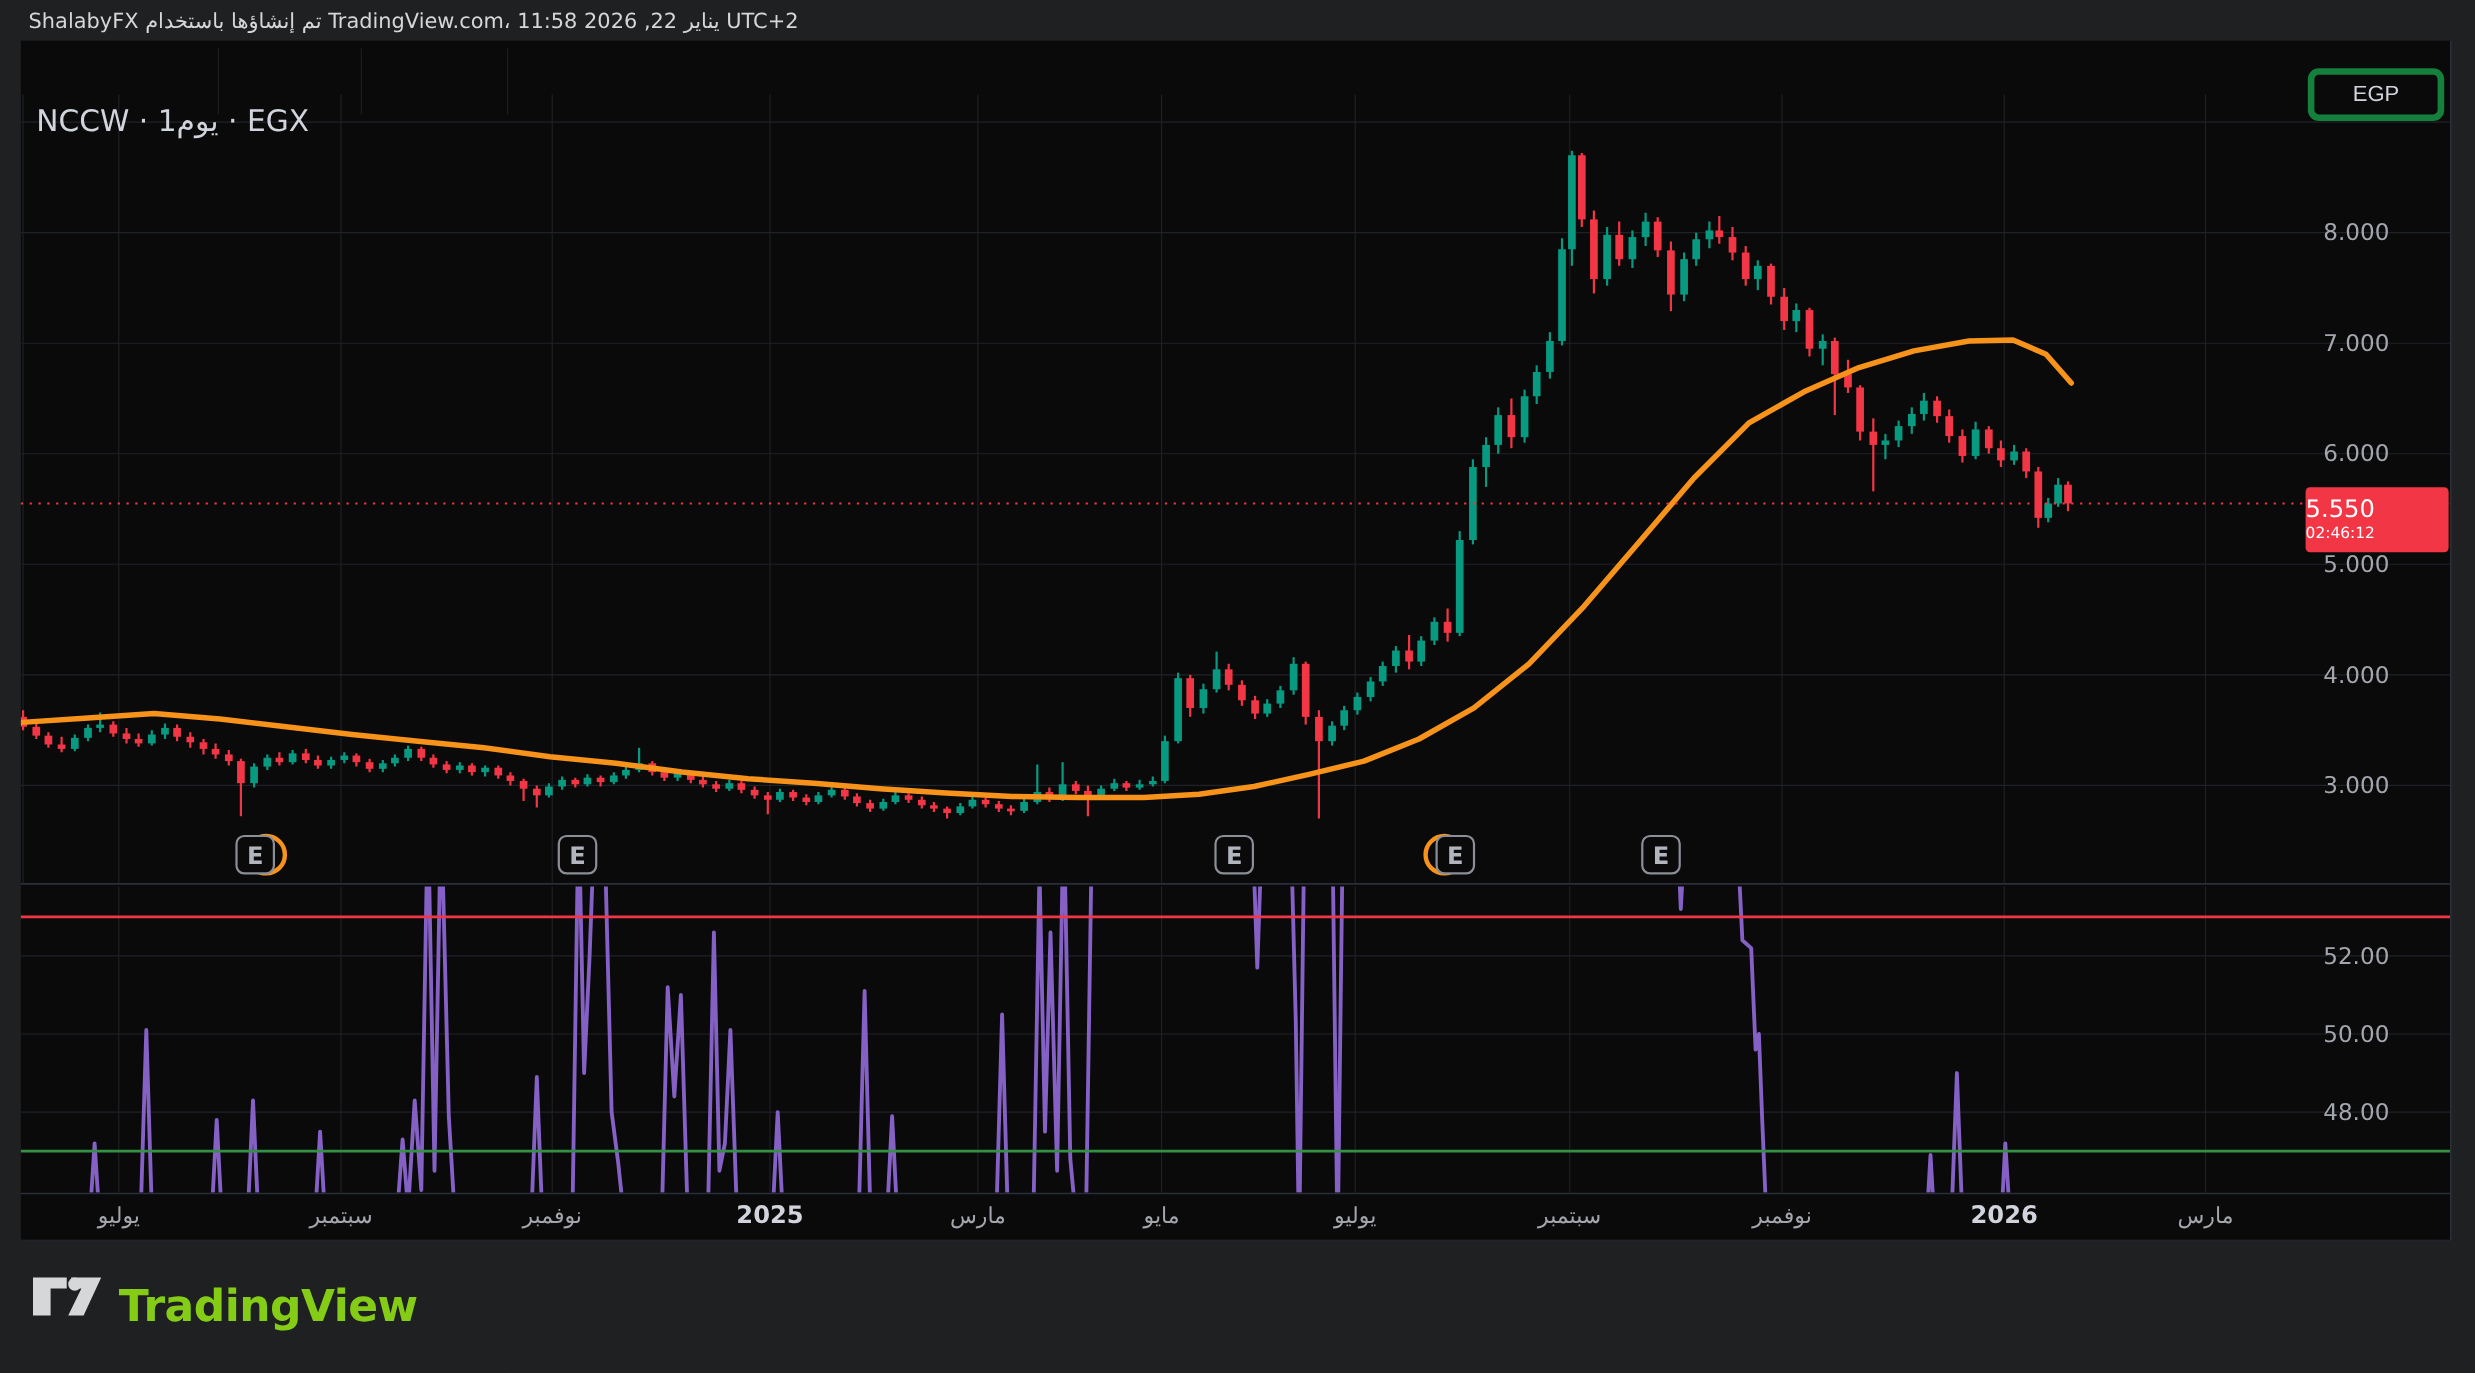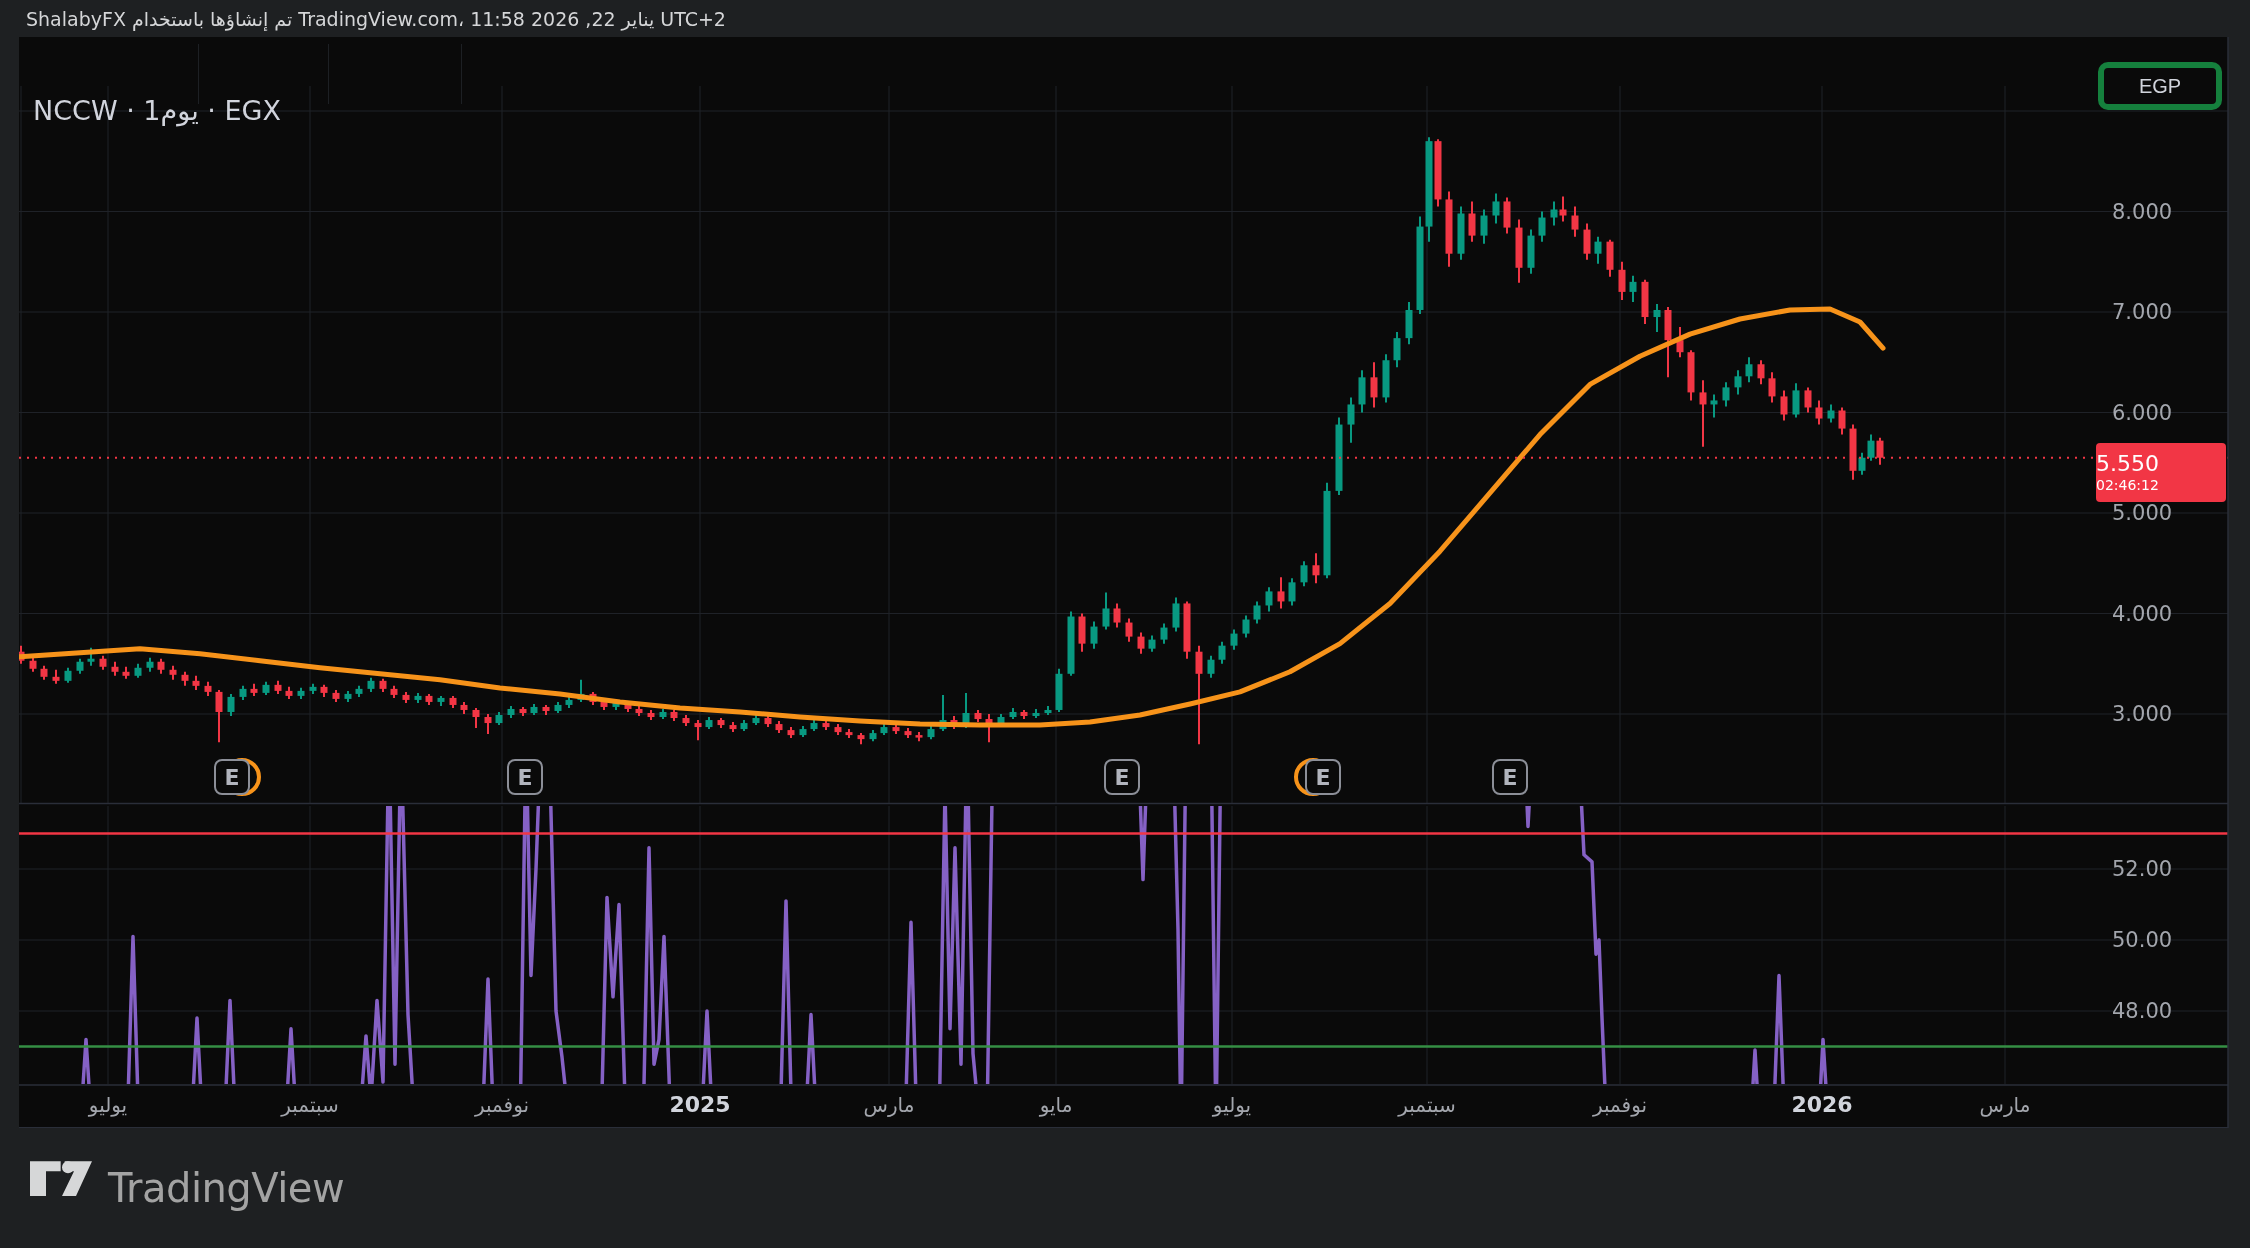--- a/index.html
+++ b/index.html
@@ -8,21 +8,21 @@
   .topbar-text{color:#d5d6d8;font-size:19px;padding-left:14px;white-space:nowrap;direction:ltr;}
   .widget{position:absolute;left:19px;top:37px;width:2209px;height:1091px;background:#0a0a0a;}
   .symbol-title{position:absolute;left:33px;top:72px;color:#d1d4dc;font-size:27px;direction:ltr;z-index:5;margin-top:23px;}
   .egp-btn{position:absolute;left:2098px;top:62px;width:124px;height:48px;border:6px solid #15803d;border-radius:10px;color:#d1d4dc;font-size:20px;display:flex;align-items:center;justify-content:center;background:transparent;z-index:6;cursor:pointer;}
   .chart-svg{position:absolute;left:0;top:0;width:2250px;height:1248px;z-index:2;}
   .price-badge{position:absolute;left:2096px;top:443px;width:130px;height:59px;background:#f23645;border-radius:4px;color:#ffffff;box-sizing:border-box;display:flex;flex-direction:column;justify-content:center;line-height:1.22;z-index:7;}
   .price-badge .p{font-size:22px;}
   .price-badge .c{font-size:14px;}
   .bottom-strip{position:absolute;left:0;top:1128px;width:2250px;height:120px;background:#1e2022;z-index:4;}
   .logo{position:absolute;left:30px;top:1160px;display:flex;align-items:center;gap:16px;z-index:8;cursor:pointer;}
-  .logo-text{color:#a3a3a3;font-size:40px;font-weight:normal;letter-spacing:-0.5px;}
+  .logo-text{color:#84cc16;font-size:40px;font-weight:bold;letter-spacing:-0.5px;}
   .hdr-sep{position:absolute;top:44px;width:1px;height:60px;background:#1d2024;z-index:3;}
 </style>
 </head>
 <body>
 
 <div id="stage">
 
   <div class="topbar">
     <span class="topbar-text">ShalabyFX تم إنشاؤها باستخدام TradingView.com، 11:58 2026 ,22 يناير UTC+2</span>
   </div>

